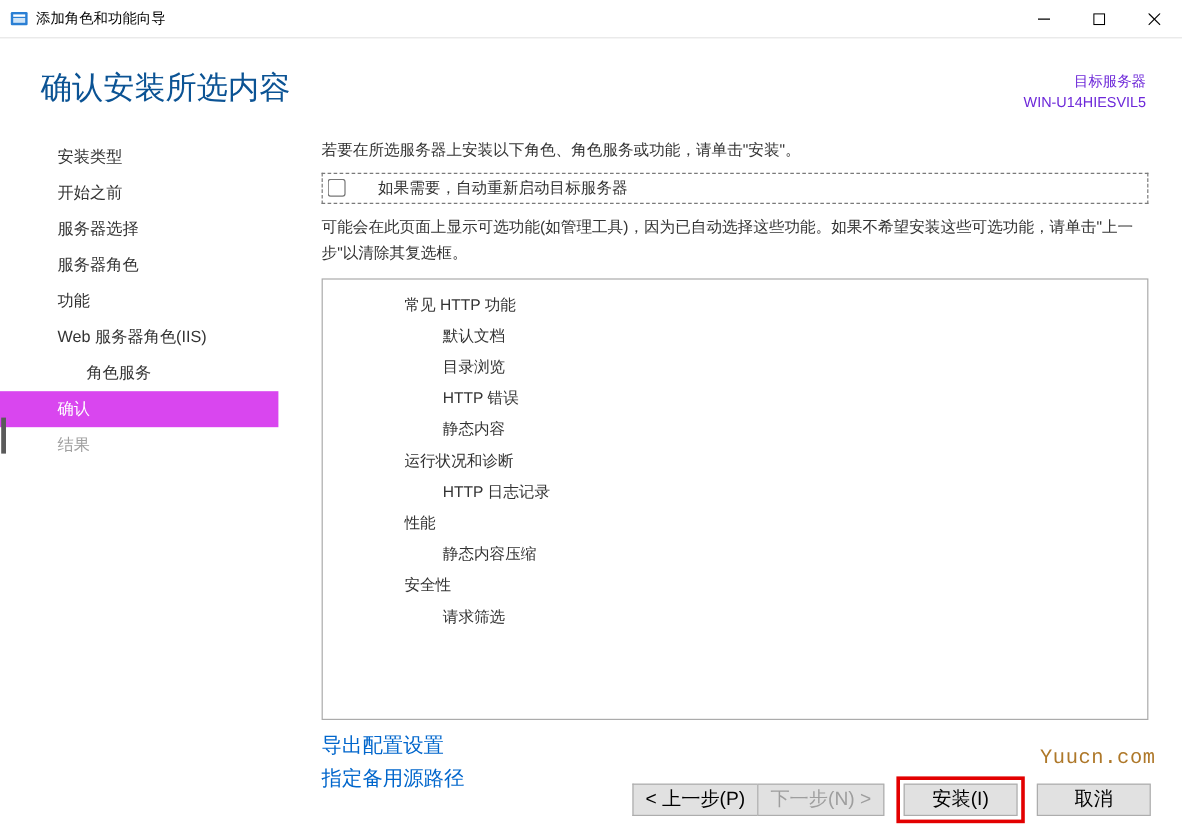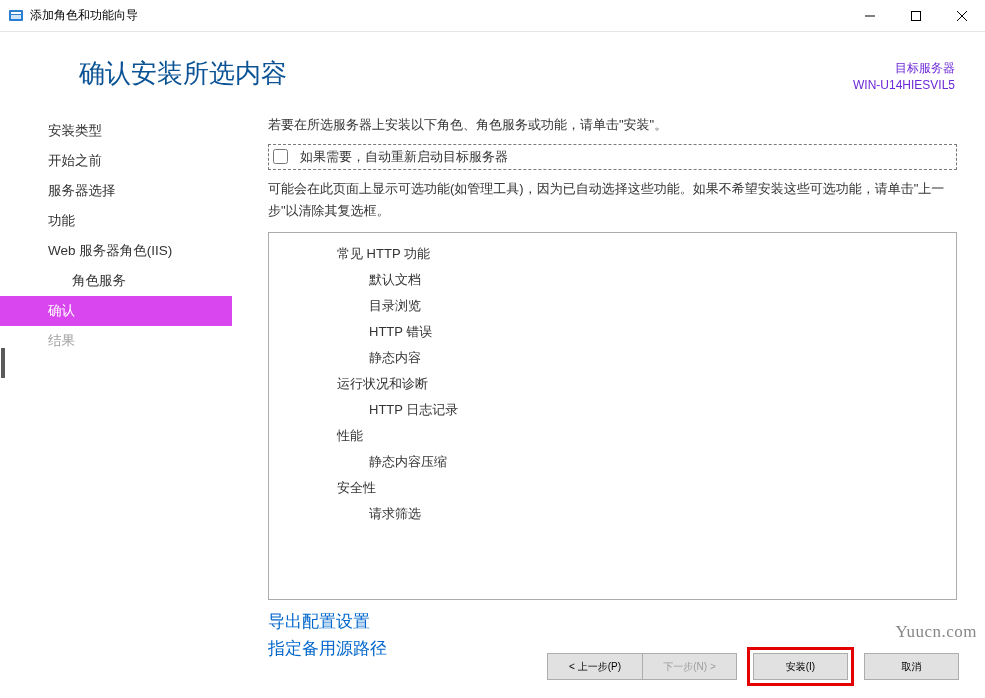--- a/index.html
+++ b/index.html
@@ -43,21 +43,20 @@
       justify-content: center;
       color: #000;
       font-family: "Segoe MDL2 Assets", sans-serif;
       font-size: 10px;
     }
     .header-area {
       padding: 24px 30px 12px 34px;
       display: flex;
       align-items: flex-start;
       justify-content: space-between;
-      margin-left: 45px;
     }
     .page-heading {
       font-size: 26px;
       font-weight: 300;
       color: #0b5394;
     }
     .target-info {
       text-align: right;
       font-size: 12px;
       color: #6d28d9;
@@ -98,21 +97,21 @@
       color: #333;
       line-height: 1.7;
     }
     .desc-text { margin-bottom: 8px; }
     .checkbox-row {
       border: 1px dashed #7a7a7a;
       padding: 1px 6px 1px 4px;
       margin: 4px 0 8px 0;
       display: flex;
       align-items: center;
-      gap: 12px;
+      gap: 27px;
     }
     .checkbox-row input[type=checkbox] {
       width: 15px; height: 15px;
     }
     .note-text { margin-bottom: 10px; }
     .feature-list {
       border: 1px solid #ababab;
       height: 368px;
       overflow-y: scroll;
       padding: 8px 0 8px 0;
@@ -141,44 +140,44 @@
       right: 26px;
       display: flex;
       gap: 10px;
       align-items: center;
     }
     .btn {
       min-width: 95px;
       height: 27px;
       border: 1px solid #adadad;
       background: #e1e1e1;
-      font-size: 10px;
+      font-size: 16px;
       color: #000;
       cursor: pointer;
       padding: 0 10px;
     }
     .btn.disabled {
       color: #9e9e9e;
     }
     .btn-group {
       display: flex;
     }
     .btn-group .btn:first-child { border-right: none; }
     .install-wrap {
       border: 3px solid #e30000;
       padding: 3px;
       display: inline-flex;
     }
     .watermark {
       position: absolute;
-      right: 8px;
+      right: 22px;
       bottom: 56px;
-      color: #737373;
+      color: #a16207;
       font-size: 17px;
-      font-family: Liberation Serif, serif;
+      font-family: Liberation Mono, monospace;
       opacity: 0.86;
       letter-spacing: 0.5px;
     }
     .accent-bar {
       position: absolute;
       left: 1px;
       top: 348px;
       width: 4px;
       height: 30px;
       background: #5a5a5a;
@@ -227,20 +226,21 @@
     <div>WIN-U14HIESVIL5</div>
   </div>
 </div>
 
 <div class="body-area">
   <div class="accent-bar"></div>
   <div class="sidebar">
     <div class="sidebar-item">安装类型</div>
     <div class="sidebar-item">开始之前</div>
     <div class="sidebar-item">服务器选择</div>
+    <div class="sidebar-item">服务器角色</div>
     <div class="sidebar-item">功能</div>
     <div class="sidebar-item">Web 服务器角色(IIS)</div>
     <div class="sidebar-item indent">角色服务</div>
     <div class="sidebar-item selected">确认</div>
     <div class="sidebar-item disabled">结果</div>
   </div>
 
   <div class="content">
     <div class="desc-text">若要在所选服务器上安装以下角色、角色服务或功能，请单击"安装"。</div>
 

